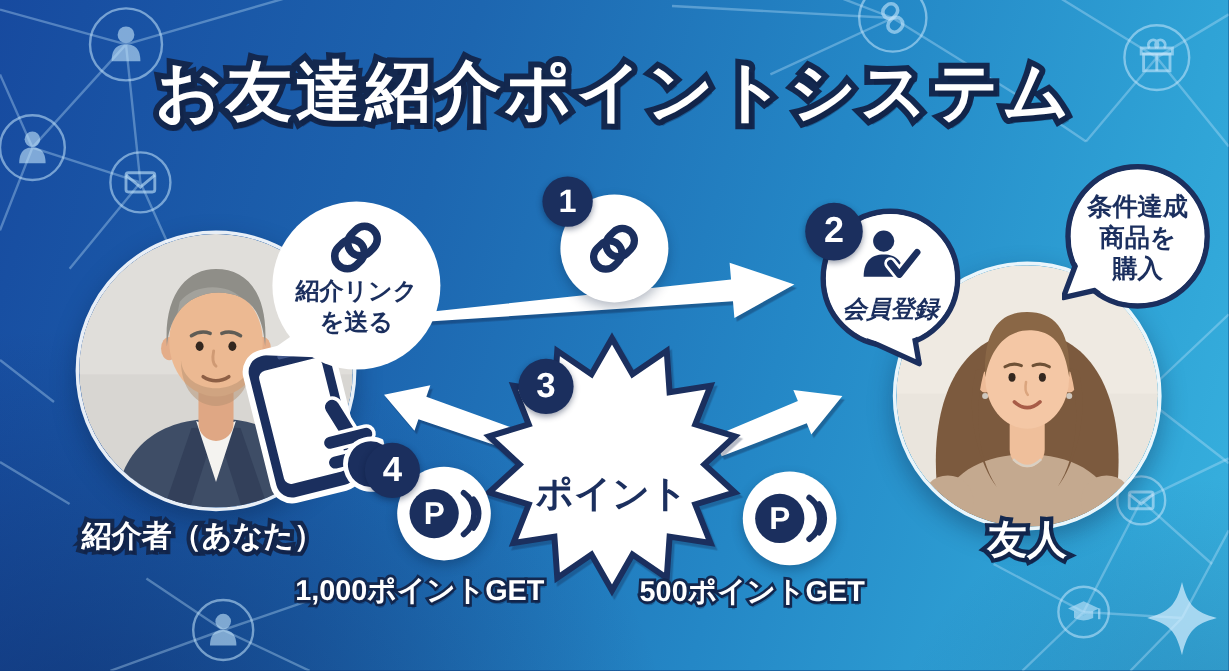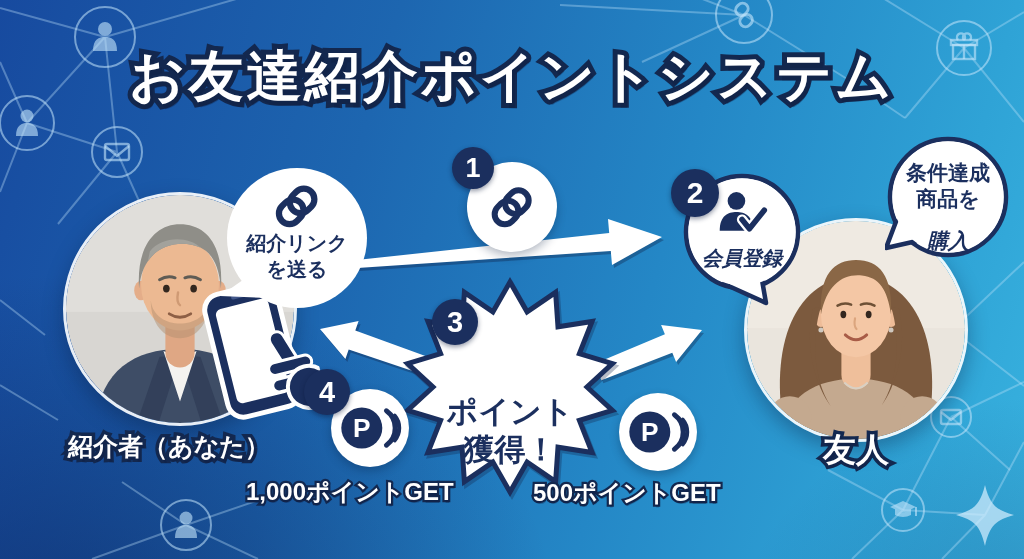--- a/index.html
+++ b/index.html
@@ -182,21 +182,20 @@
   <svg class="abs arrows" style="left:0;top:0;" width="1024" height="559" viewBox="0 0 1024 559">
     <polygon fill="#fff" points="356.6,260 609.2,233 608,219 662,237 612,265 610.8,251 357.4,268"></polygon>
     <polygon fill="#fff" points="435,359.5 355.3,330.6 358.6,321.1 320,329 345.4,358.9 348.7,349.4 429,376.5"></polygon>
     <polygon fill="#fff" points="594.6,363.7 664.9,334.2 661.1,325 702,330 676.1,362 672.3,352.8 601.4,380.3"></polygon>
   </svg>
 
   <svg class="abs burst-wrap" style="left:398px;top:275px;" width="224" height="224" viewBox="0 0 224 224">
     <polygon id="burst-poly" fill="#fff" stroke="#1b2f5e" stroke-width="5" points="112.0,7.0 129.1,36.9 157.6,17.4 160.0,51.8 194.1,46.5 181.4,78.6 214.4,88.6 189.0,112.0 214.4,135.4 181.4,145.4 194.1,177.5 160.0,172.2 157.6,206.6 129.1,187.1 112.0,217.0 94.9,187.1 66.4,206.6 64.0,172.2 29.9,177.5 42.6,145.4 9.6,135.4 35.0,112.0 9.6,88.6 42.6,78.6 29.9,46.5 64.0,51.8 66.4,17.4 94.9,36.9"></polygon>
   </svg>
   <div class="burst-line" style="left:423px;top:355px;width:174px;font-size:31px;">ポイント</div>
-  <div class="burst-line" style="left:423px;top:393px;width:174px;font-size:31px;">獲得！</div>
 
   <svg class="abs" style="left:210px;top:160px;" width="170" height="160" viewBox="0 0 170 160">
     <path d="M40,115 L10,136 L58,138 Z" fill="#fff"></path>
     <circle cx="87" cy="78" r="70" fill="#fff"></circle>
   </svg>
   <svg class="abs" style="left:272px;top:181px;" width="50" height="50" viewBox="0 0 52 52">
     <g transform="rotate(45 26 26)" stroke="#1b2f5e" stroke-width="6.5" fill="none">
       <rect x="15" y="5" width="22" height="27" rx="11"></rect>
       <rect x="15" y="21" width="22" height="27" rx="11"></rect>
     </g>
@@ -228,21 +227,21 @@
   <div class="bubble-text" style="left:692px;top:246px;width:100px;font-size:20px;font-style:italic;">会員登録</div>
   <div class="badge" style="left:671px;top:169px;width:48px;height:48px;font-size:30px;">2</div>
 
   <svg class="abs" style="left:885px;top:134px;" width="139" height="132" viewBox="0 0 139 132">
     <circle cx="63" cy="63" r="58" fill="#fff" stroke="#1b2f5e" stroke-width="4.5"></circle>
     <path d="M12,85 L1,114 L32,107" fill="#fff" stroke="#1b2f5e" stroke-width="4.5" stroke-linejoin="round"></path>
     <circle cx="63" cy="63" r="55.5" fill="#fff"></circle>
   </svg>
   <div class="bubble-text" style="left:898px;top:160px;width:100px;font-size:21px;">条件達成</div>
   <div class="bubble-text" style="left:898px;top:186px;width:100px;font-size:21px;">商品を</div>
-  <div class="bubble-text" style="left:898px;top:228px;width:100px;font-size:21px;font-style:italic;">購入</div>
+  <div class="bubble-text" style="left:898px;top:212px;width:100px;font-size:21px;">購入</div>
 
   <div class="badge" style="left:432px;top:299px;width:46px;height:46px;font-size:29px;">3</div>
 
   <div class="white-circle" style="left:331px;top:389px;width:78px;height:78px;">
     <svg width="64" height="54" viewBox="0 0 78 64">
       <circle cx="29" cy="32" r="25" fill="#1b2f5e"></circle>
       <text x="29" y="43" text-anchor="middle" font-size="32" font-weight="900" fill="#fff">P</text>
       <path d="M59,11 a26,26 0 0 1 0,42" stroke="#1b2f5e" stroke-width="6" fill="none" stroke-linecap="round"></path>
       <path d="M69,17 a23,23 0 0 1 0,30" stroke="#1b2f5e" stroke-width="5" fill="none" stroke-linecap="round"></path>
     </svg>

